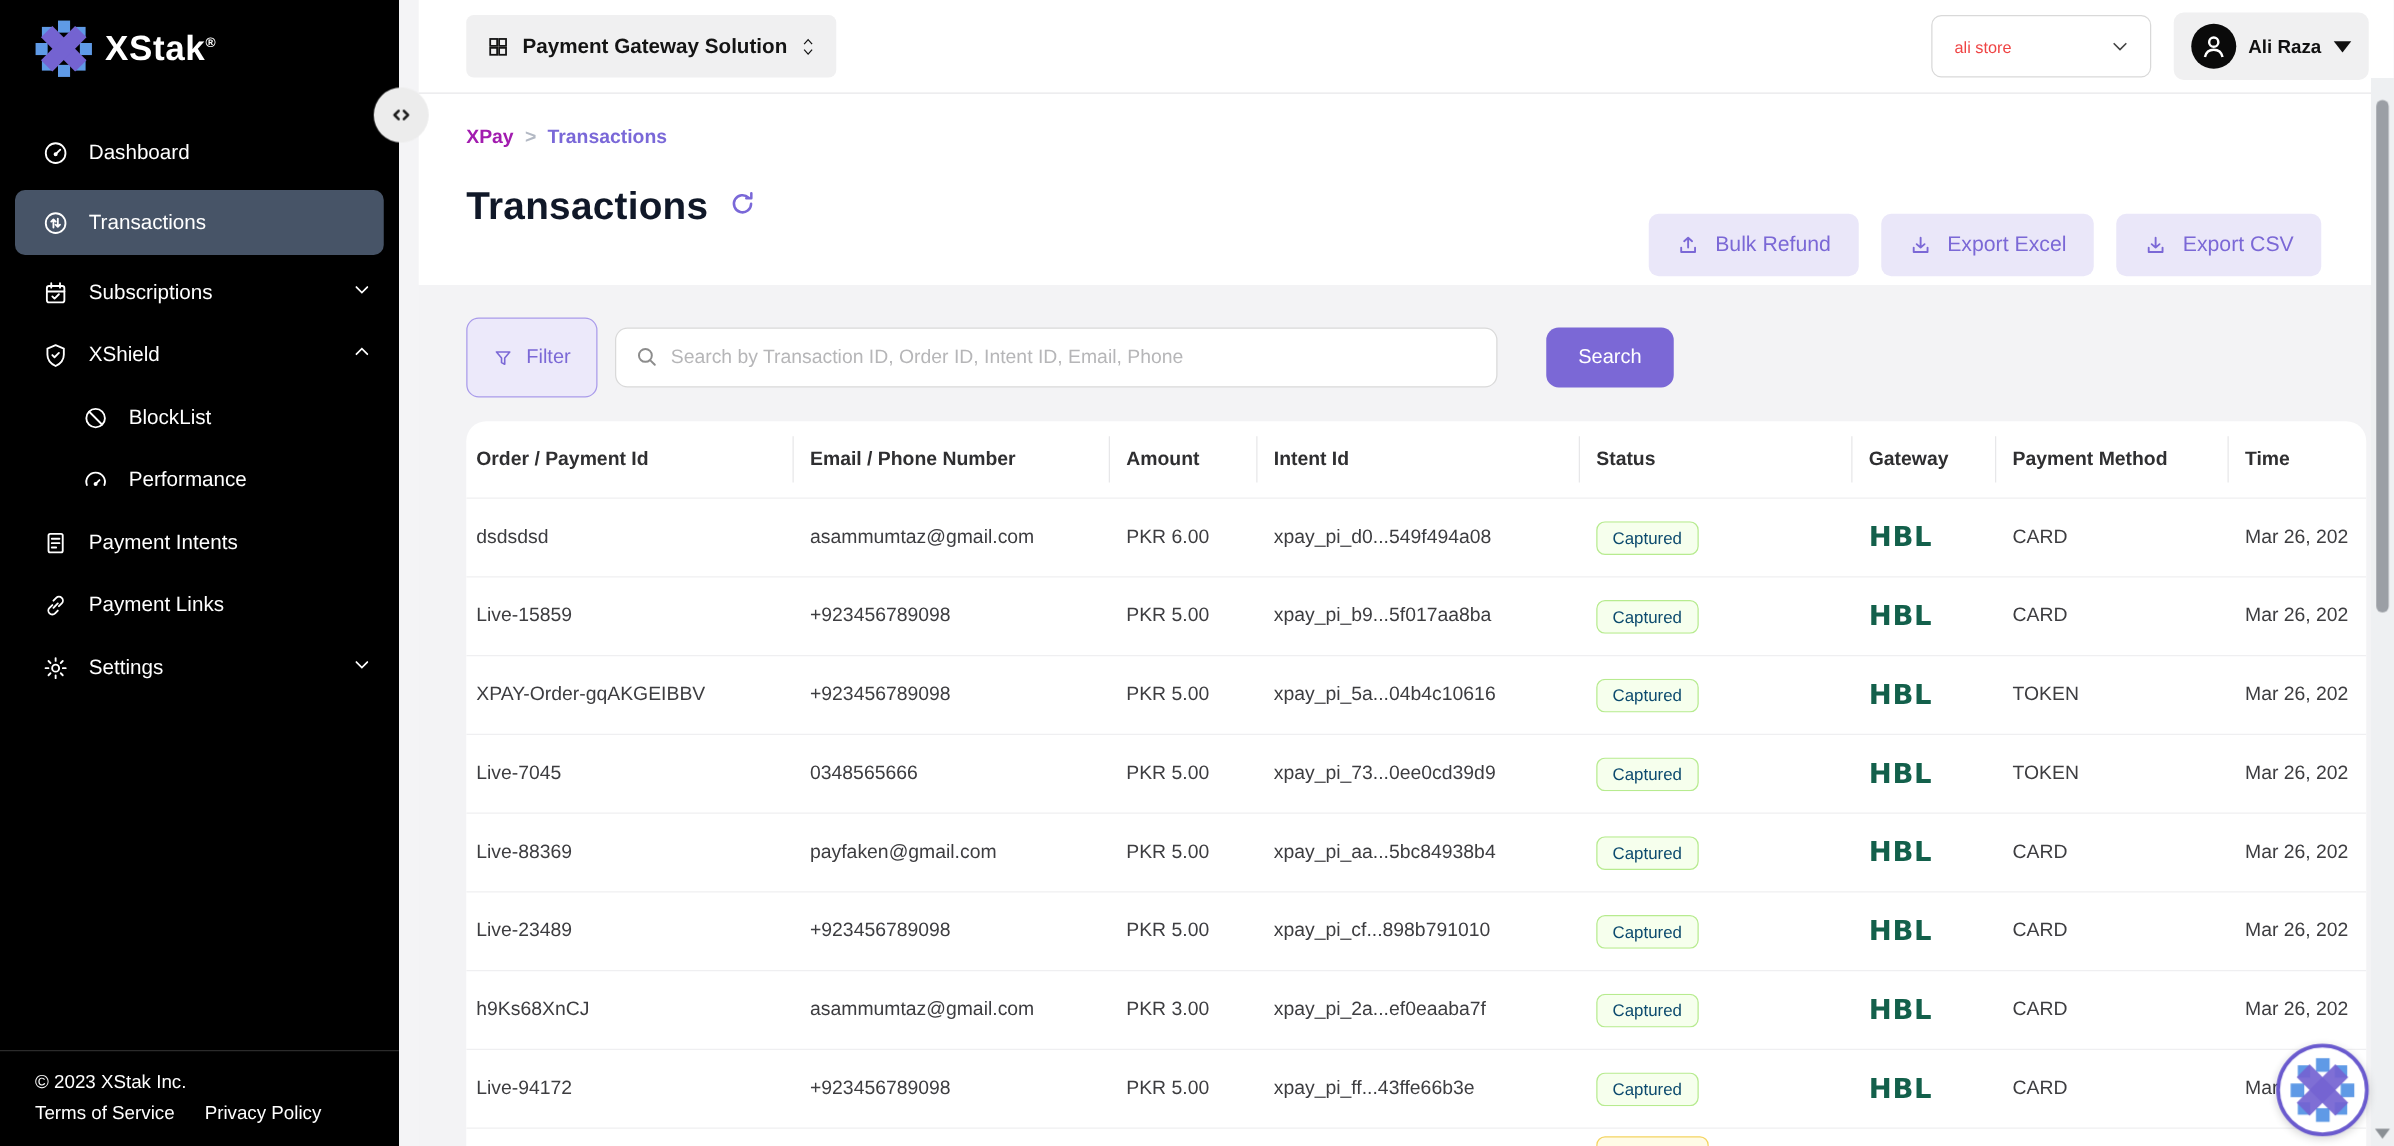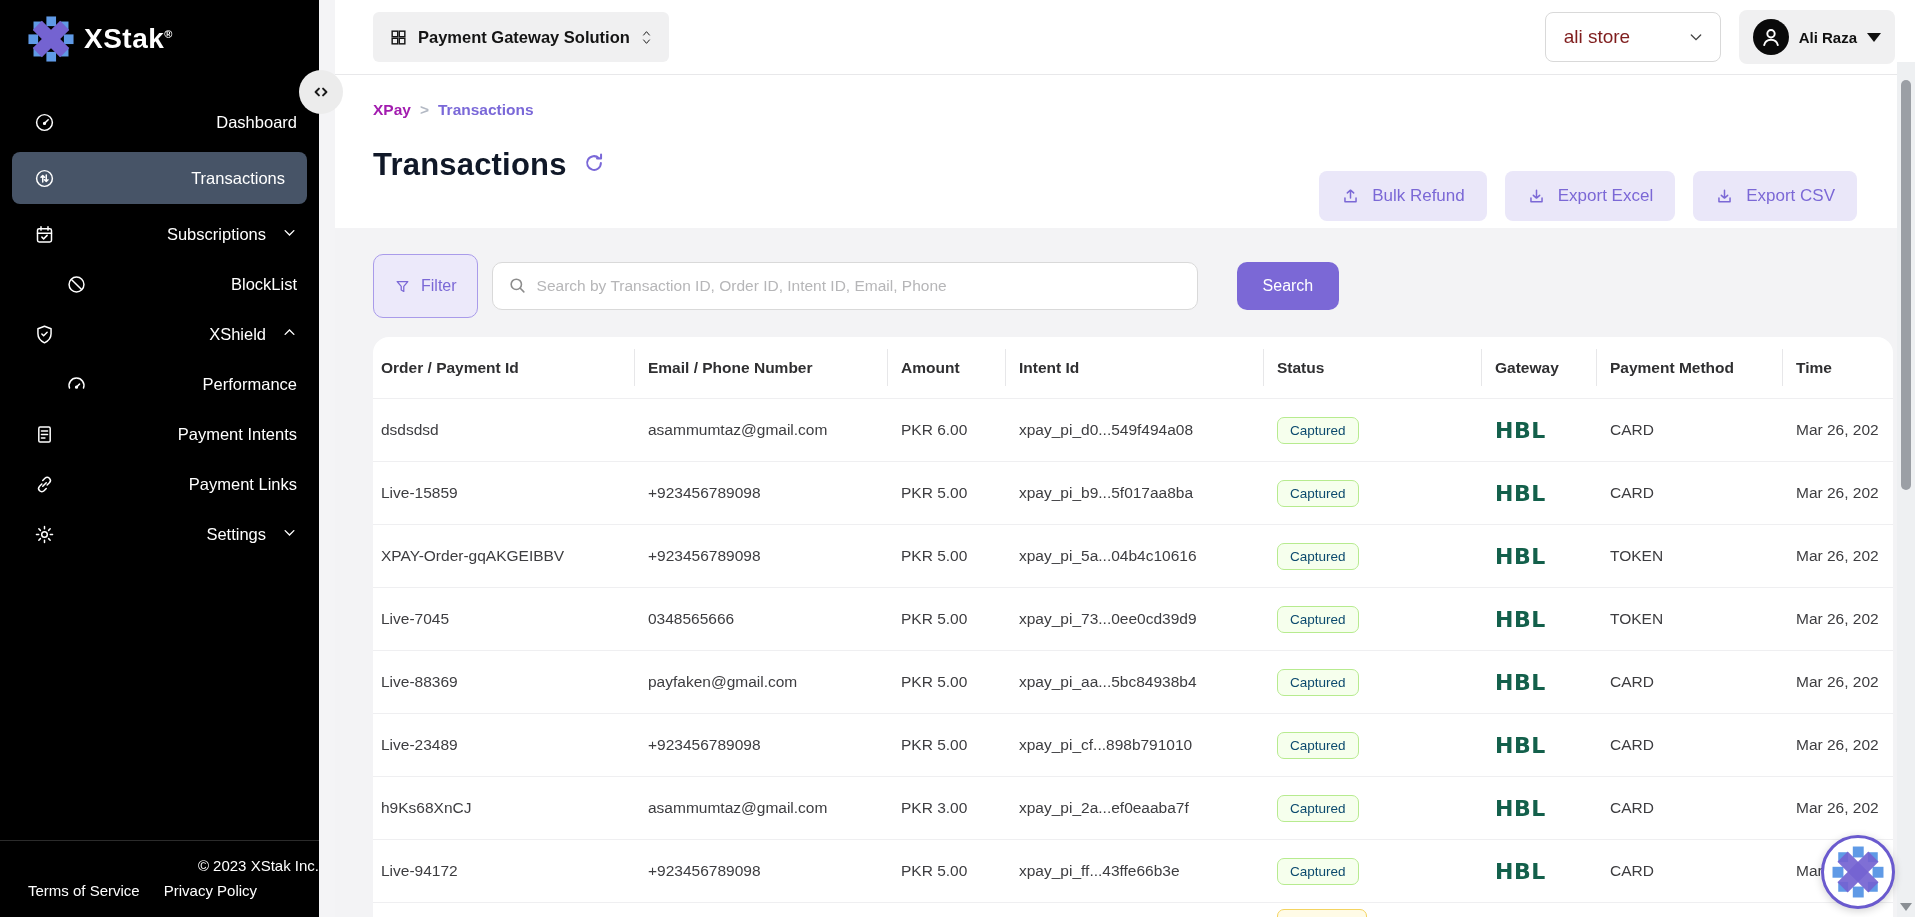--- a/index.html
+++ b/index.html
@@ -1,21 +1,21 @@
 <!DOCTYPE html>
 <html><head>
 <meta charset="utf-8">
 <style>
   * { margin:0; padding:0; box-sizing:border-box; }
   html,body { width:1915px; height:917px; overflow:hidden; background:#f4f4f6;
     font-family:"Liberation Sans","DejaVu Sans",sans-serif; }
 
   
   .sidebar { position:fixed; left:0; top:0; width:319px; height:917px; background:#000;
-    color:#fff; display:flex; flex-direction:column; z-index:20;text-align:right; }
+    color:#fff; display:flex; flex-direction:column; z-index:20; }
   .logo-row { display:flex; align-items:center; gap:10px; padding:16px 0 10px 28px; }
   .logo-mark { width:46px; height:46px; }
   .logo-text { font-size:28px; font-weight:700; letter-spacing:.5px; }
   .logo-reg { font-size:11px; vertical-align:super; }
   .nav { margin-top:22px; flex:1; }
   .nav-item { display:flex; align-items:center; gap:16px; height:44px; padding:0 22px 0 34px;
     font-size:16.5px; font-weight:500; color:#fff; cursor:pointer; margin:6px 0; }
   .nav-item .lbl { flex:1; }
   .nav-item.active { background:#475467; border-radius:8px; margin:8px 12px; height:52px; padding-left:22px; }
   .nav-item.sub { padding-left:66px; }
@@ -29,21 +29,21 @@
   
   .main { margin-left:319px;padding-left:16px; }
   .topbar { height:75px; background:#fff; border-bottom:1px solid #e8e8ea; display:flex;
     align-items:center; padding:0 20px 0 38px; position:relative; z-index:10; }
   .app-switcher { display:flex; align-items:center; gap:10px; background:#f0f0f1; border-radius:6px;
     height:50px; padding:0 16px; font-size:16.5px; font-weight:700; color:#141414; cursor:pointer; }
   .app-switcher svg { stroke:#141414; fill:none; stroke-width:1.8; }
   .top-right { margin-left:auto; display:flex; align-items:center; gap:18px; }
   .store-select { width:176px; height:50px; background:#fff; border:1px solid #d9d9d9; border-radius:8px;
     display:flex; align-items:center; justify-content:space-between; padding:0 16px 0 18px;
-    font-size:19px; color:#7f1d1d; cursor:pointer; }
+    font-size:13px; color:#ef4444; cursor:pointer; }
   .store-select svg { width:16px; height:16px; stroke:#444; fill:none; stroke-width:2; stroke-linecap:round; }
   .user-chip { display:flex; align-items:center; gap:10px; background:#f0f0f1; border-radius:8px;
     height:54px; padding:0 14px; cursor:pointer; }
   .avatar { width:36px; height:36px; border-radius:50%; background:#0a0a0a; display:flex;
     align-items:center; justify-content:center; }
   .avatar svg { width:26px; height:26px; fill:#fff; }
   .user-name { font-size:15px; font-weight:700; color:#101010; }
   .caret-down { width:0; height:0; border-left:7px solid transparent; border-right:7px solid transparent;
     border-top:9px solid #101010; }
 
@@ -161,40 +161,40 @@
           <svg viewBox="0 0 24 24">
             <rect x="4" y="5.5" width="16" height="15" rx="2"></rect>
             <path d="M8 3v4M16 3v4M4 10.5h16M9 15l2 2 4-4"></path>
           </svg>
         </span>
       <span class="lbl">Subscriptions</span>
       <span class="chev"><svg viewBox="0 0 24 24">
             <path d="M5 9l7 7 7-7"></path>
           </svg></span>
     </div>
-    <div class="nav-item sub">
-      <span class="nav-ic">
-          <svg viewBox="0 0 24 24">
-            <circle cx="12" cy="12" r="8.5"></circle>
-            <path d="M6.2 6.2l11.6 11.6"></path>
-          </svg>
-        </span>
-      <span class="lbl">BlockList</span>
-    </div>
     <div class="nav-item">
       <span class="nav-ic">
           <svg viewBox="0 0 24 24">
             <path d="M12 2.5l7.5 3v5.6c0 5-3.1 8.2-7.5 10.4C7.6 19.3 4.5 16.1 4.5 11.1V5.5z"></path>
             <path d="M9 11.5l2 2 4-4"></path>
           </svg>
         </span>
       <span class="lbl">XShield</span>
       <span class="chev"><svg viewBox="0 0 24 24">
             <path d="M5 15l7-7 7 7"></path>
           </svg></span>
+    </div>
+    <div class="nav-item sub">
+      <span class="nav-ic">
+          <svg viewBox="0 0 24 24">
+            <circle cx="12" cy="12" r="8.5"></circle>
+            <path d="M6.2 6.2l11.6 11.6"></path>
+          </svg>
+        </span>
+      <span class="lbl">BlockList</span>
     </div>
     <div class="nav-item sub">
       <span class="nav-ic">
           <svg viewBox="0 0 24 24">
             <path d="M4 16a8.5 8.5 0 1 1 16 0"></path>
             <path d="M12 15l3.5-3.5"></path>
             <circle cx="12" cy="15" r="1" fill="#fff"></circle>
           </svg>
         </span>
       <span class="lbl">Performance</span>

